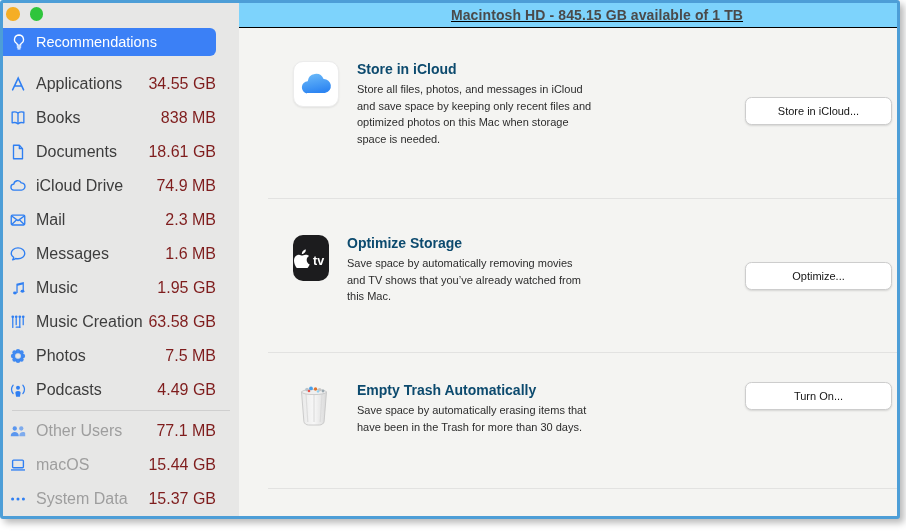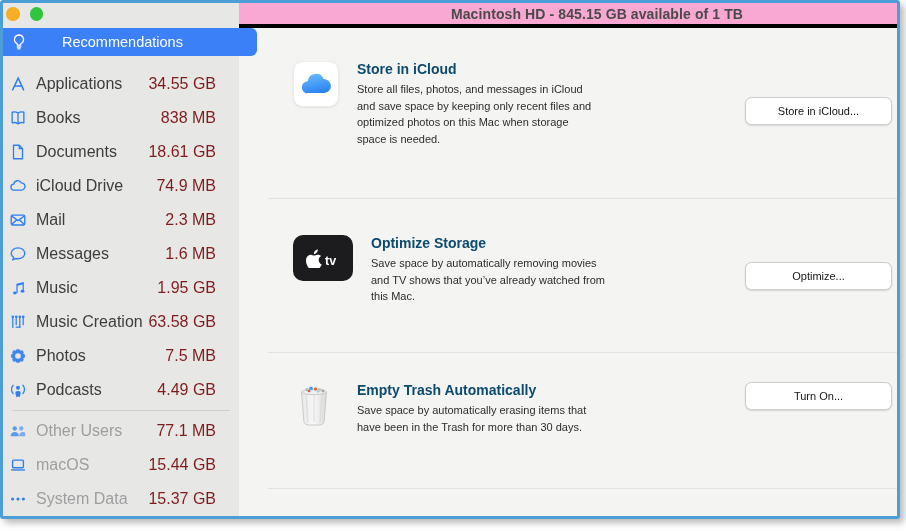--- a/index.html
+++ b/index.html
@@ -10,52 +10,52 @@
     box-shadow:4px 4px 7px rgba(0,0,0,0.28);
     display:flex; overflow:hidden; background:#f4f4f2;
   }
   
   .sidebar { width:236px; flex:none; background:#e7e7e6; display:flex; flex-direction:column; }
   .traffic-lights { height:24px; display:flex; align-items:center; padding-left:3px; gap:10px; }
   .light { width:13.5px; height:13.5px; border-radius:50%; }
   .light-yellow { background:#f5ae25; }
   .light-green  { background:#2fc53c; }
   .selected-row {
-    margin-top:3px; height:30px; width:254px; background:#3b80f6;
+    margin-top:3px; height:30px; width:213px; background:#3b80f6;
     border-radius:0 6px 6px 0; display:flex; align-items:center;
-    padding-left:6px; color:#fff;gap:26px;
+    padding-left:6px; color:#fff;
   }
   .selected-row .row-label { font-size:14.5px; color:#fff; margin-left:7px; }
   .side-rows { margin-top:11px; }
   .side-row { height:34px; display:flex; align-items:center; padding:0 23px 0 5px; cursor:default; }
   .side-icon { width:20px; height:20px; flex:none; display:flex; align-items:center; justify-content:center; }
   .row-label { font-size:16px; color:#3d3d3d; margin-left:8px; white-space:nowrap; }
   .row-size  { margin-left:auto; font-size:16px; color:#7f1d1d; white-space:nowrap; }
   .side-row.dimmed .row-label { color:#9e9e9e; }
   .sidebar-divider { border-top:1px solid #cfcfcf; margin:3px 9px; }
   
   .main { flex:1; display:flex; flex-direction:column; min-width:0; }
   .titlebar {
-    height:25px; flex:none; background:#f9a8d4; border-bottom:4px solid #000000;
-    display:flex; align-items:center; justify-content:center; padding-left:58px;
+    height:25px; flex:none; background:#7dd3fc; border-bottom:1px solid #000000;
+    display:flex; align-items:center; justify-content:center; padding-left:58px;text-decoration:underline;
   }
   .titlebar-text { font-size:14px; font-weight:bold; color:#4a4a4a; letter-spacing:0.1px; }
   .section { display:flex; padding-left:54px; padding-right:5px; }
   .section-1 { height:170px; padding-top:33px; }
   .section-2 { height:153px; padding-top:36px; }
   .section-3 { height:135px; padding-top:29px; }
   .main-divider { border-top:1px solid #e2e2e1; margin-left:29px; }
   .app-icon { width:46px; height:46px; flex:none; margin-right:18px; }
   .icon-tile-white {
     width:46px; height:46px; border-radius:10px; background:#fff;
     border:1px solid #ececec; box-shadow:0 1px 2px rgba(0,0,0,0.08);
     display:flex; align-items:center; justify-content:center;
   }
   .icon-tile-black {
-    width:60px; height:46px; border-radius:10px; background:#1c1c1e;
+    width:36px; height:46px; border-radius:10px; background:#1c1c1e;
     display:flex; align-items:center; justify-content:center;
   }
   .text-col { width:398px; }
   .sec-title { font-size:14px; font-weight:bold; color:#0c4a6e; margin-bottom:4px; }
   .sec-desc { font-size:11px; color:#2d2d2d; line-height:1.52; white-space:pre-line; }
   .btn-col { margin-left:auto; flex:none; }
   .mac-btn {
     width:147px; height:28px; border-radius:6.5px; background:#fff;
     border:1px solid #cdcdcd; box-shadow:0 1px 2px rgba(0,0,0,0.13);
     font-size:11px; color:#151515; font-family:inherit; cursor:pointer;

